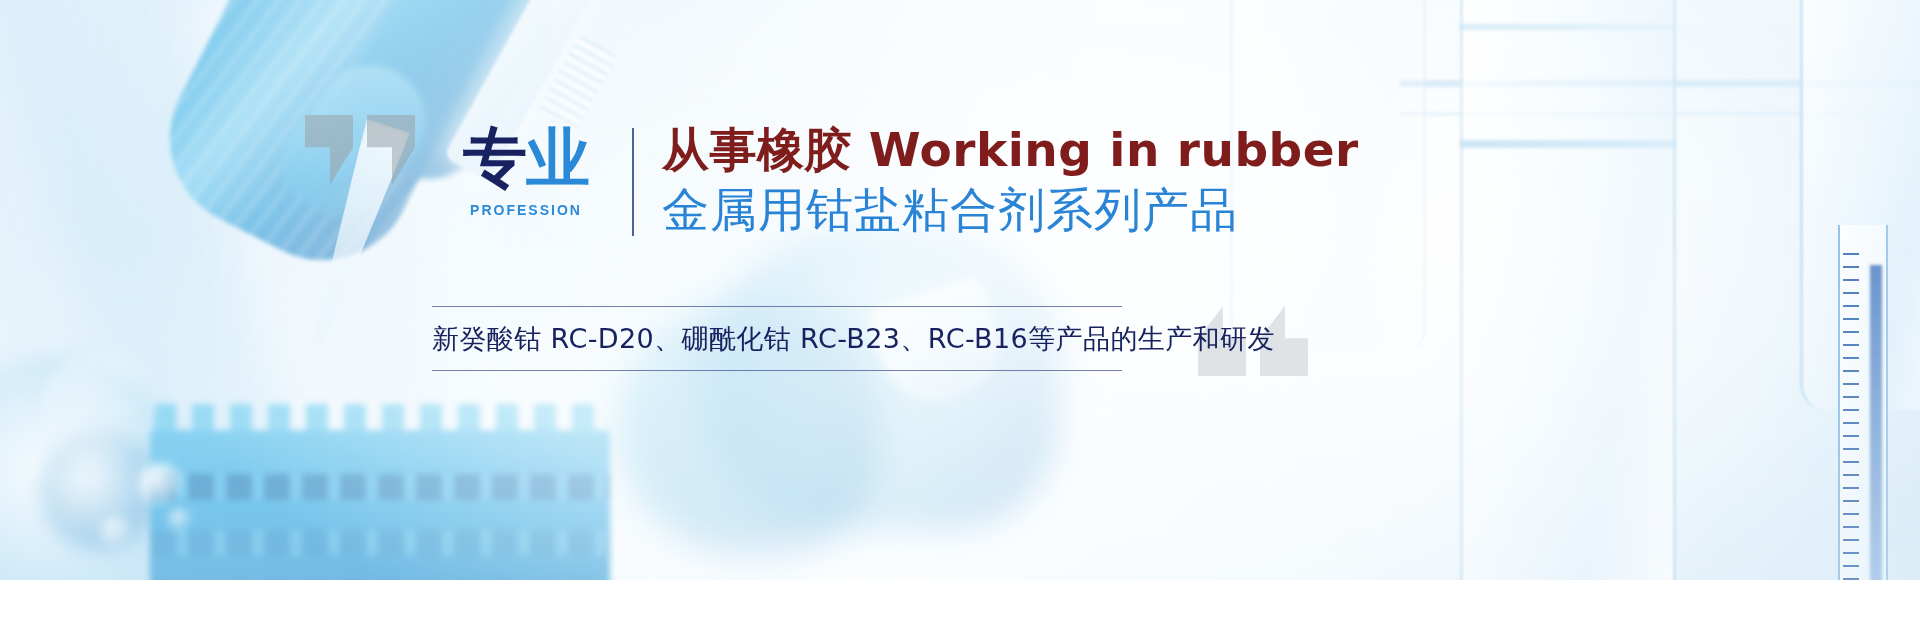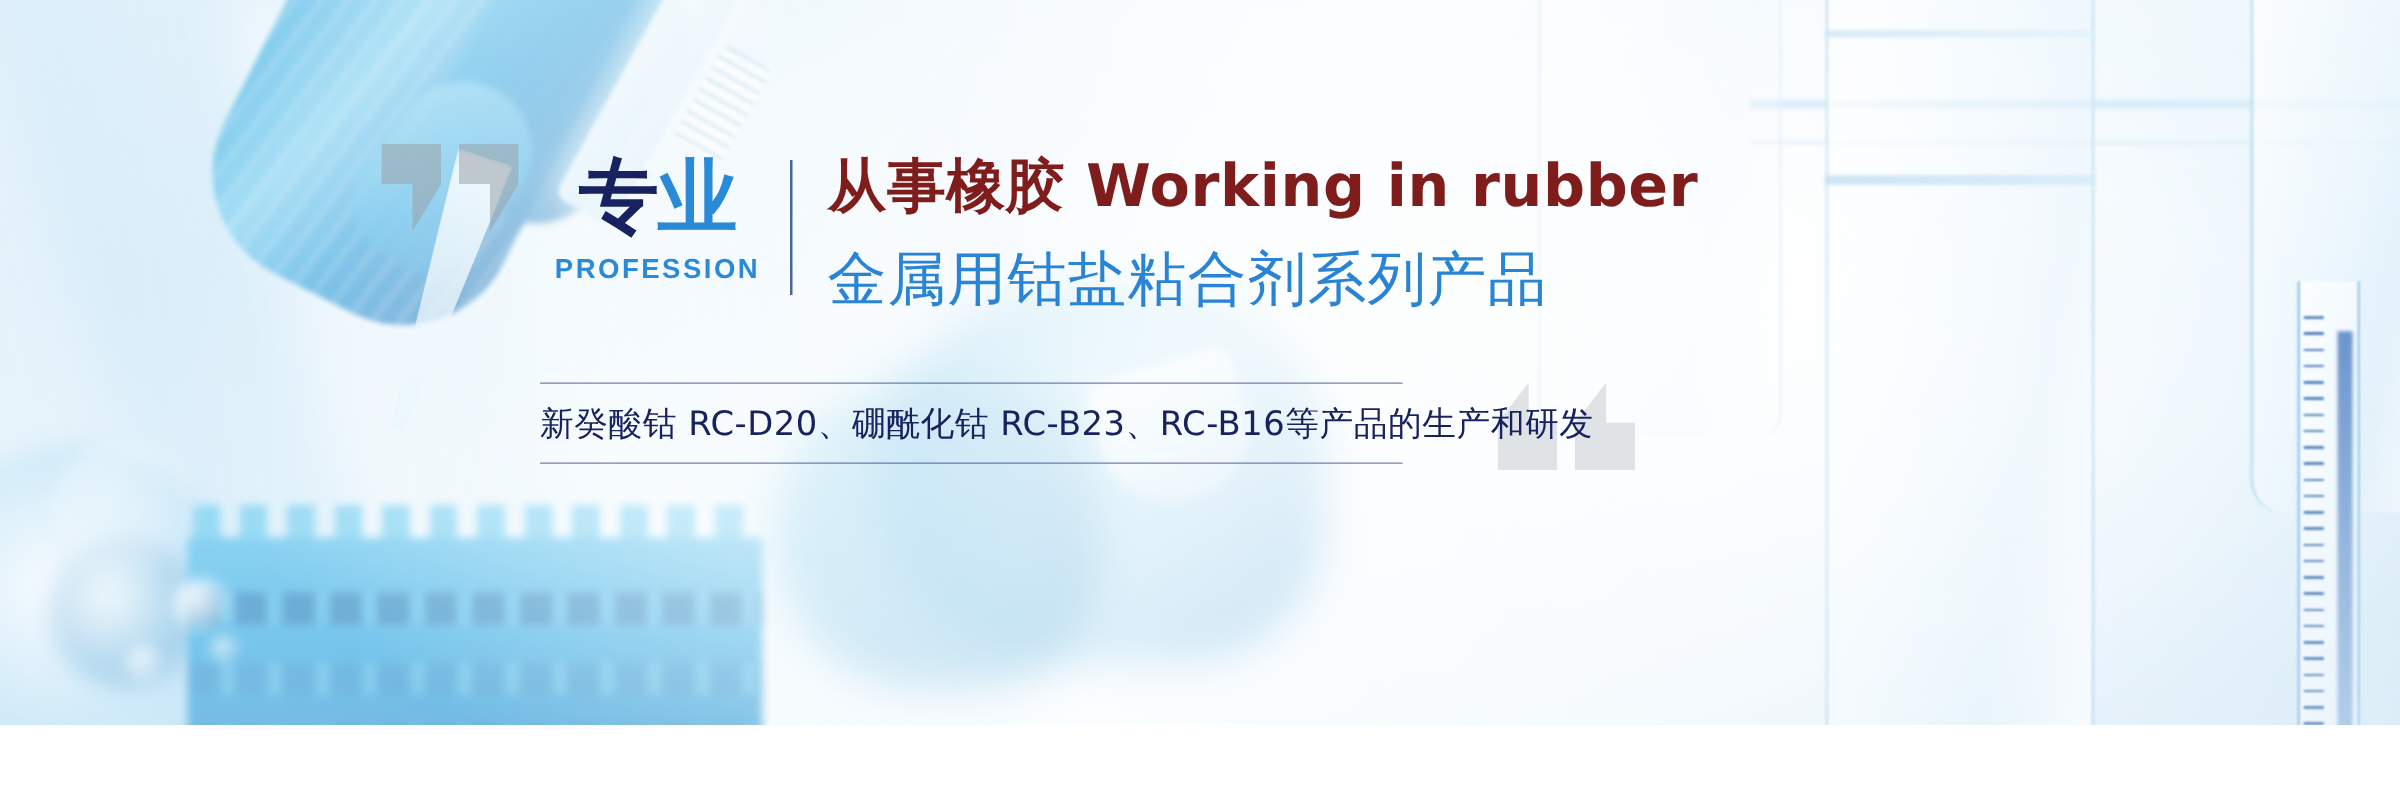--- a/index.html
+++ b/index.html
@@ -331,21 +331,21 @@
     font-weight: 700;
     line-height: 1.02;
     letter-spacing: -1px;
     white-space: nowrap;
   }
   .logo-cn .c1 { color: #182261; }
   .logo-cn .c2 { color: #2a8ad8; }
   .logo-en {
     margin-top: 11px;
     font-family: "Liberation Sans", sans-serif;
-    font-size: 22px;
+    font-size: 14px;
     font-weight: 700;
     letter-spacing: 2.0px;
     color: #2a8ad8;
     white-space: nowrap;
   }
 
   .divider-v {
     width: 2px;
     height: 108px;
     background: #2e4a86;
@@ -368,21 +368,21 @@
     letter-spacing: .5px;
   }
   .hl-2 {
     font-family: "DejaVu Sans", "Liberation Sans", sans-serif;
     font-size: 47px;
     font-weight: 400;
     color: #2a84d6;
     line-height: 1.22;
     white-space: nowrap;
     letter-spacing: 1px;
-    margin-top: 18px;
+    margin-top: 4px;
   }
 
   
   .sub-wrap {
     position: absolute;
     left: 432px;
     top: 306px;
     width: 690px;
   }
   .rule {

